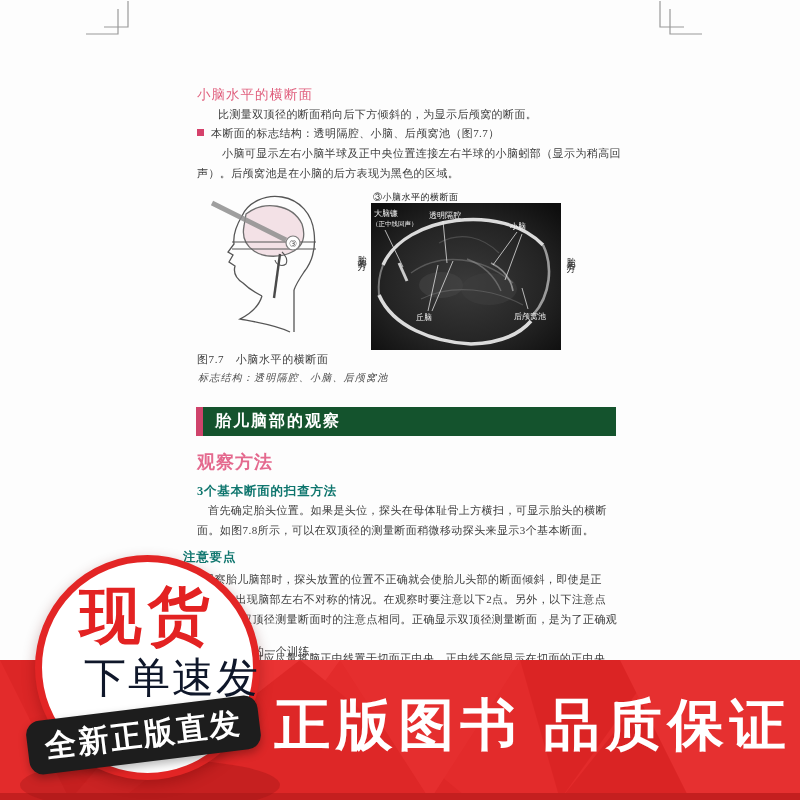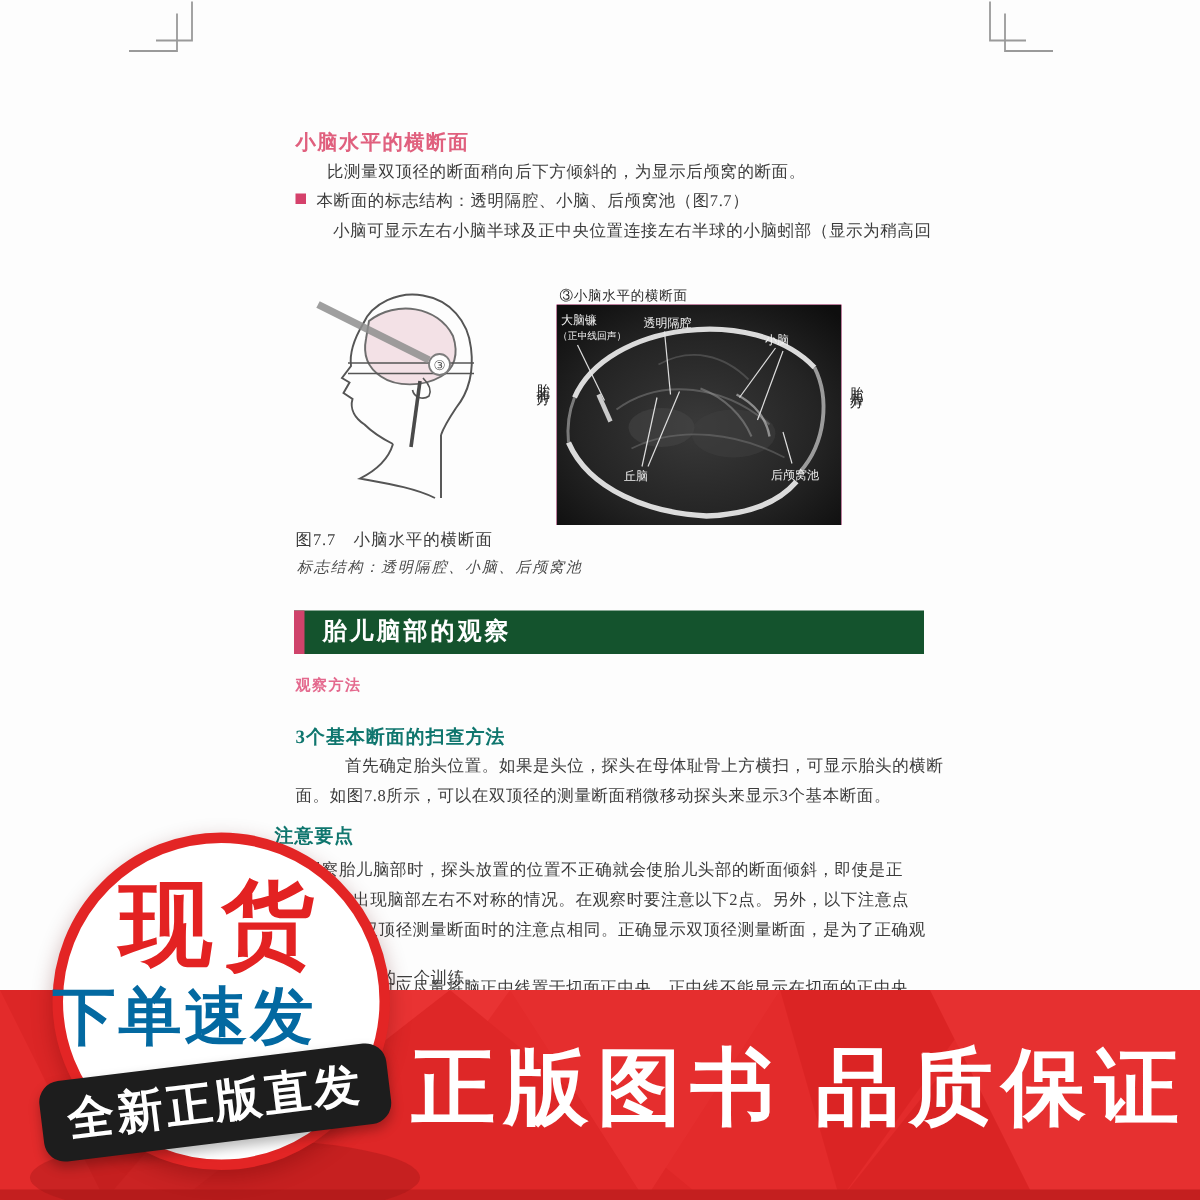--- a/index.html
+++ b/index.html
@@ -2,22 +2,22 @@
 <html><head>
 <meta charset="utf-8">
 <style>
   * { margin:0; padding:0; box-sizing:border-box; }
   html,body { width:800px; height:800px; }
   body { font-family:"Liberation Serif","DejaVu Serif",serif; background:#ffffff; position:relative; overflow:hidden; }
   #canvas { position:absolute; left:0; top:0; width:800px; height:800px; background:#fdfdfd; }
 
   .abs { position:absolute; }
   .body-text { font-size:11px; color:#3c3c3c; letter-spacing:0.4px; white-space:nowrap; }
-  .h-pink { font-size:13.5px; font-weight:bold; color:#e0607e; letter-spacing:1px; }
-  .h-sub  { font-size:10px; font-weight:bold; color:#e4698e; letter-spacing:1px; }
+  .h-pink { font-size:13.5px; font-weight:normal; color:#e0607e; letter-spacing:1px; }
+  .h-sub  { font-size:18px; font-weight:bold; color:#e4698e; letter-spacing:1px; }
   .h-bold { font-size:12.5px; font-weight:bold; color:#0f766e; letter-spacing:0.8px; }
   .bullet-sq { display:inline-block; width:7px; height:7px; background:#d5416b; margin-right:7px; vertical-align:1px; }
 
   .caption { font-size:11px; color:#3a3a3a; letter-spacing:0.6px; }
   .subcaption { font-size:10px; font-style:italic; color:#4a4a4a; letter-spacing:1.2px; }
 
   .pink-banner { left:196px; top:407px; width:420px; height:29px; background:#14532d; display:flex; align-items:center; }
   .pink-banner .bar { width:7px; height:29px; background:#cf436b; flex:0 0 auto; }
   .pink-banner .txt { font-family:"Liberation Sans","DejaVu Sans",sans-serif; font-size:16px; font-weight:bold; color:#ffffff; letter-spacing:2px; padding-left:12px; }
 
@@ -29,23 +29,23 @@
   .red-banner { left:0; top:660px; width:800px; height:140px; overflow:hidden; }
   .red-banner-text { left:268px; top:688px; width:530px; text-align:center;
       font-family:"Liberation Sans","DejaVu Sans",sans-serif; font-weight:900; font-size:56px;
       color:#ffffff; letter-spacing:6px; white-space:nowrap; }
 
   .badge-circle { left:35px; top:555px; width:225px; height:225px; border-radius:50%;
       background:#ffffff; border:7px solid #e32525; box-shadow:0 5px 14px rgba(90,0,0,.30); }
   .badge-l1 { left:35px; top:574px; width:225px; text-align:center;
       font-family:"Liberation Sans","DejaVu Sans",sans-serif; font-weight:900; font-size:62px;
       color:#e32222; letter-spacing:6px; }
-  .badge-l2 { left:35px; top:650px; width:225px; text-align:left;
-      font-family:"Liberation Sans","DejaVu Sans",sans-serif; font-weight:700; font-size:42px;
-      color:#0369a1; letter-spacing:2px; }
+  .badge-l2 { left:35px; top:650px; width:225px; text-align:right;
+      font-family:"Liberation Sans","DejaVu Sans",sans-serif; font-weight:400; font-size:42px;
+      color:#0f172a; letter-spacing:2px; }
 
   .black-ribbon { left:27px; top:708px; width:233px; height:54px; background:#1d1d1d; border-radius:14px;
       transform:rotate(-7deg); display:flex; align-items:center; justify-content:center;
       box-shadow:0 4px 8px rgba(0,0,0,.28); }
   .black-ribbon .txt { font-family:"Liberation Sans","DejaVu Sans",sans-serif; font-weight:bold;
       font-size:31px; color:#ffffff; letter-spacing:2px; white-space:nowrap; }
 
   svg text { font-family:"Liberation Sans","DejaVu Sans",sans-serif; }
 </style>
 </head>
@@ -61,20 +61,21 @@
       <path d="M670,9 L670,34 L702,34"></path>
     </g>
   </svg>
 
   <div class="abs h-pink" style="left:197px;top:86px;">小脑水平的横断面</div>
   <div class="abs body-text" style="left:218px;top:107px;">比测量双顶径的断面稍向后下方倾斜的，为显示后颅窝的断面。</div>
   <div class="abs body-text" style="left:197px;top:126px;">
     <span class="bullet-sq"></span><span>本断面的标志结构：透明隔腔、小脑、后颅窝池（图7.7）</span>
   </div>
   <div class="abs body-text" style="left:222px;top:146px;">小脑可显示左右小脑半球及正中央位置连接左右半球的小脑蚓部（显示为稍高回</div>
+  <div class="abs body-text" style="left:197px;top:166px;">声）。后颅窝池是在小脑的后方表现为黑色的区域。</div>
 
   <svg class="abs" style="left:196px;top:190px;" width="140" height="155" viewBox="0 0 140 155">
     <g fill="none" stroke="#555" stroke-width="1.3">
 
       <path d="M46,26 C52,12 70,4 86,7 C104,10 116,24 118,42 C120,58 116,72 108,82 C104,88 100,94 98,100"></path>
 
       <path d="M46,26 C40,36 37,46 38,54 L32,62 L37,65 L33,72 L39,76 C37,83 41,89 47,93 C53,99 60,103 66,106"></path>
 
       <path d="M66,106 C63,116 56,123 44,129 C60,132 80,135 94,142"></path>
       <path d="M98,100 L98,142"></path>
@@ -145,21 +146,21 @@
   <div class="abs caption" style="left:197px;top:352px;">图7.7　小脑水平的横断面</div>
   <div class="abs subcaption" style="left:198px;top:371px;">标志结构：透明隔腔、小脑、后颅窝池</div>
 
   <div class="abs pink-banner">
     <div class="bar"></div>
     <div class="txt">胎儿脑部的观察</div>
   </div>
 
   <div class="abs h-sub" style="left:197px;top:450px;">观察方法</div>
   <div class="abs h-bold" style="left:197px;top:483px;">3个基本断面的扫查方法</div>
-  <div class="abs body-text" style="left:230px;top:503px;">首先确定胎头位置。如果是头位，探头在母体耻骨上方横扫，可显示胎头的横断</div>
+  <div class="abs body-text" style="left:208px;top:503px;">首先确定胎头位置。如果是头位，探头在母体耻骨上方横扫，可显示胎头的横断</div>
   <div class="abs body-text" style="left:197px;top:523px;">面。如图7.8所示，可以在双顶径的测量断面稍微移动探头来显示3个基本断面。</div>
 
   <div class="abs h-bold" style="left:183px;top:549px;">注意要点</div>
   <div class="abs body-text" style="left:203px;top:572px;">观察胎儿脑部时，探头放置的位置不正确就会使胎儿头部的断面倾斜，即使是正</div>
   <div class="abs body-text" style="left:224px;top:592px;">会出现脑部左右不对称的情况。在观察时要注意以下2点。另外，以下注意点</div>
   <div class="abs body-text" style="left:241px;top:612px;">双顶径测量断面时的注意点相同。正确显示双顶径测量断面，是为了正确观</div>
   <div class="abs body-text" style="left:253px;top:632px;margin-top:12px;">的一个训练。</div>
   <div class="abs body-text" style="left:252px;top:651px;">时应尽量将脑正中线置于切面正中央。正中线不能显示在切面的正中央</div>
 
   <div class="abs red-banner">

